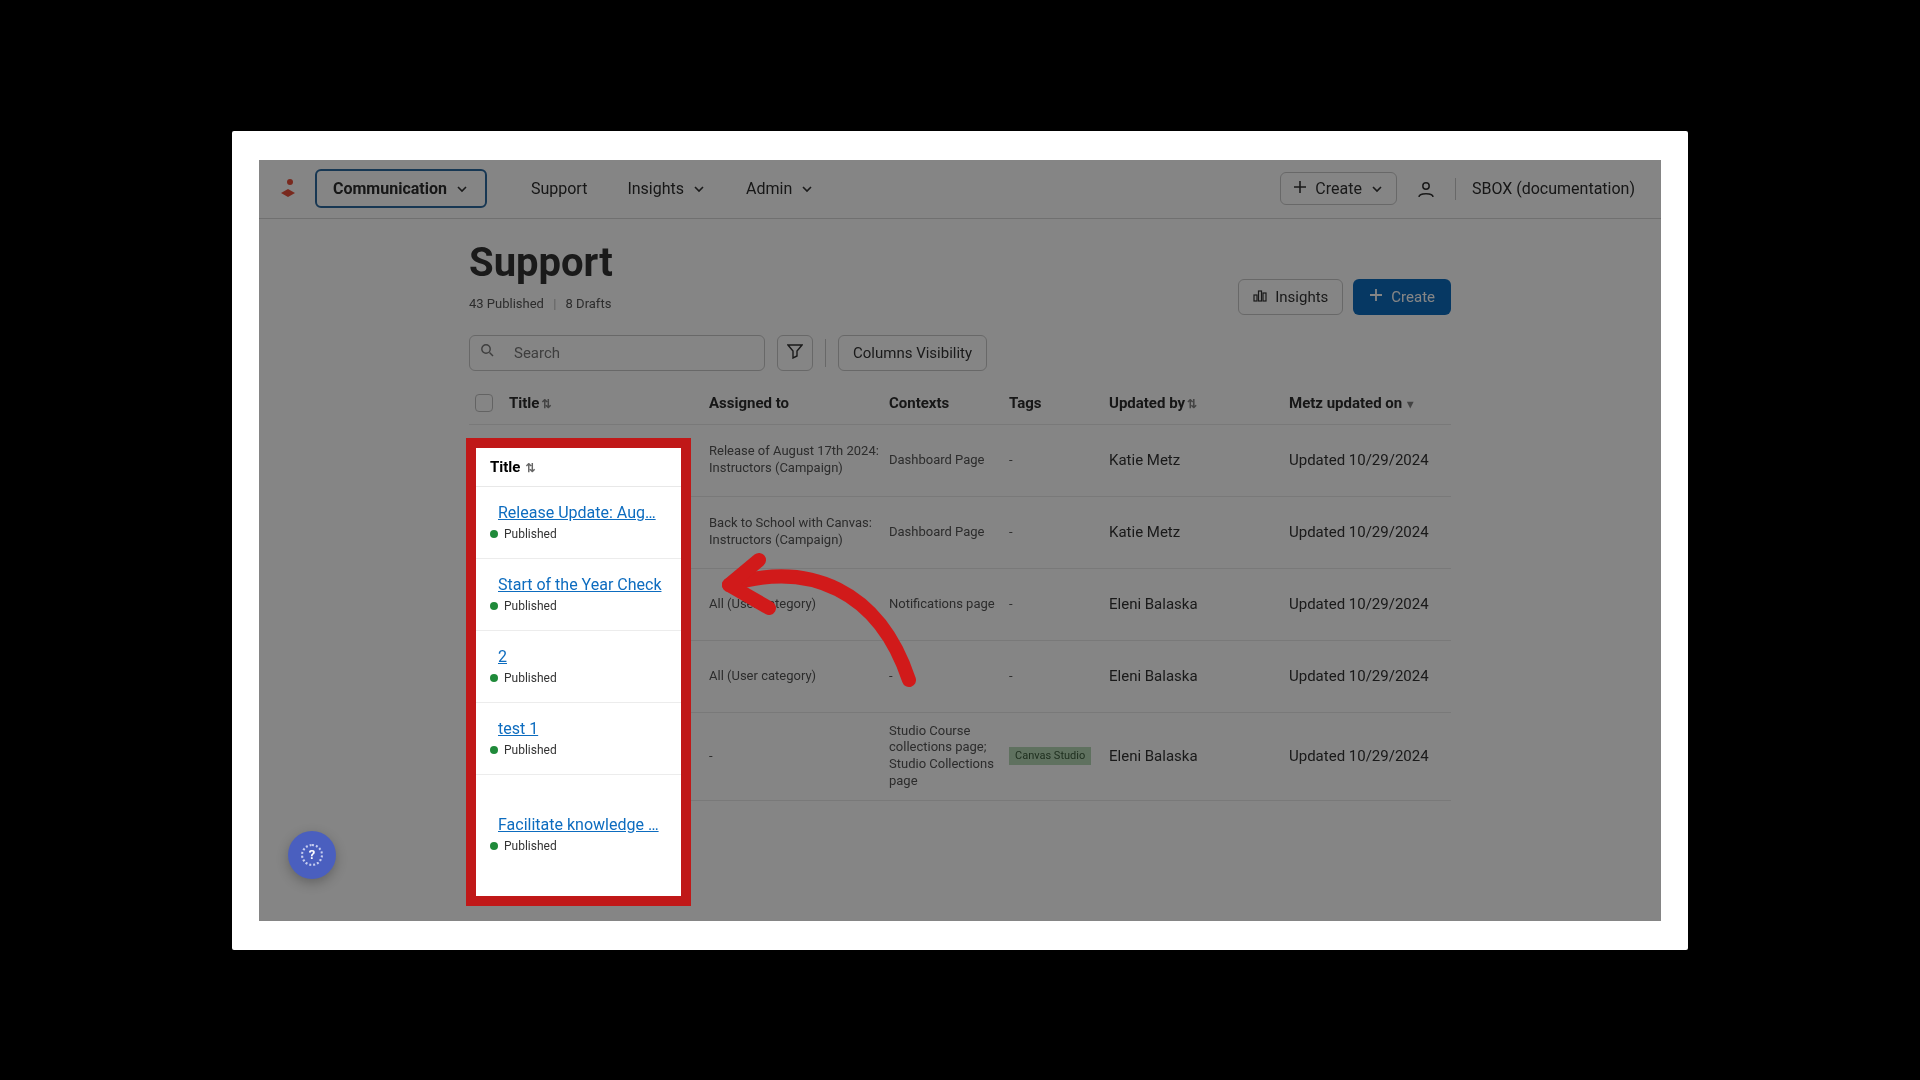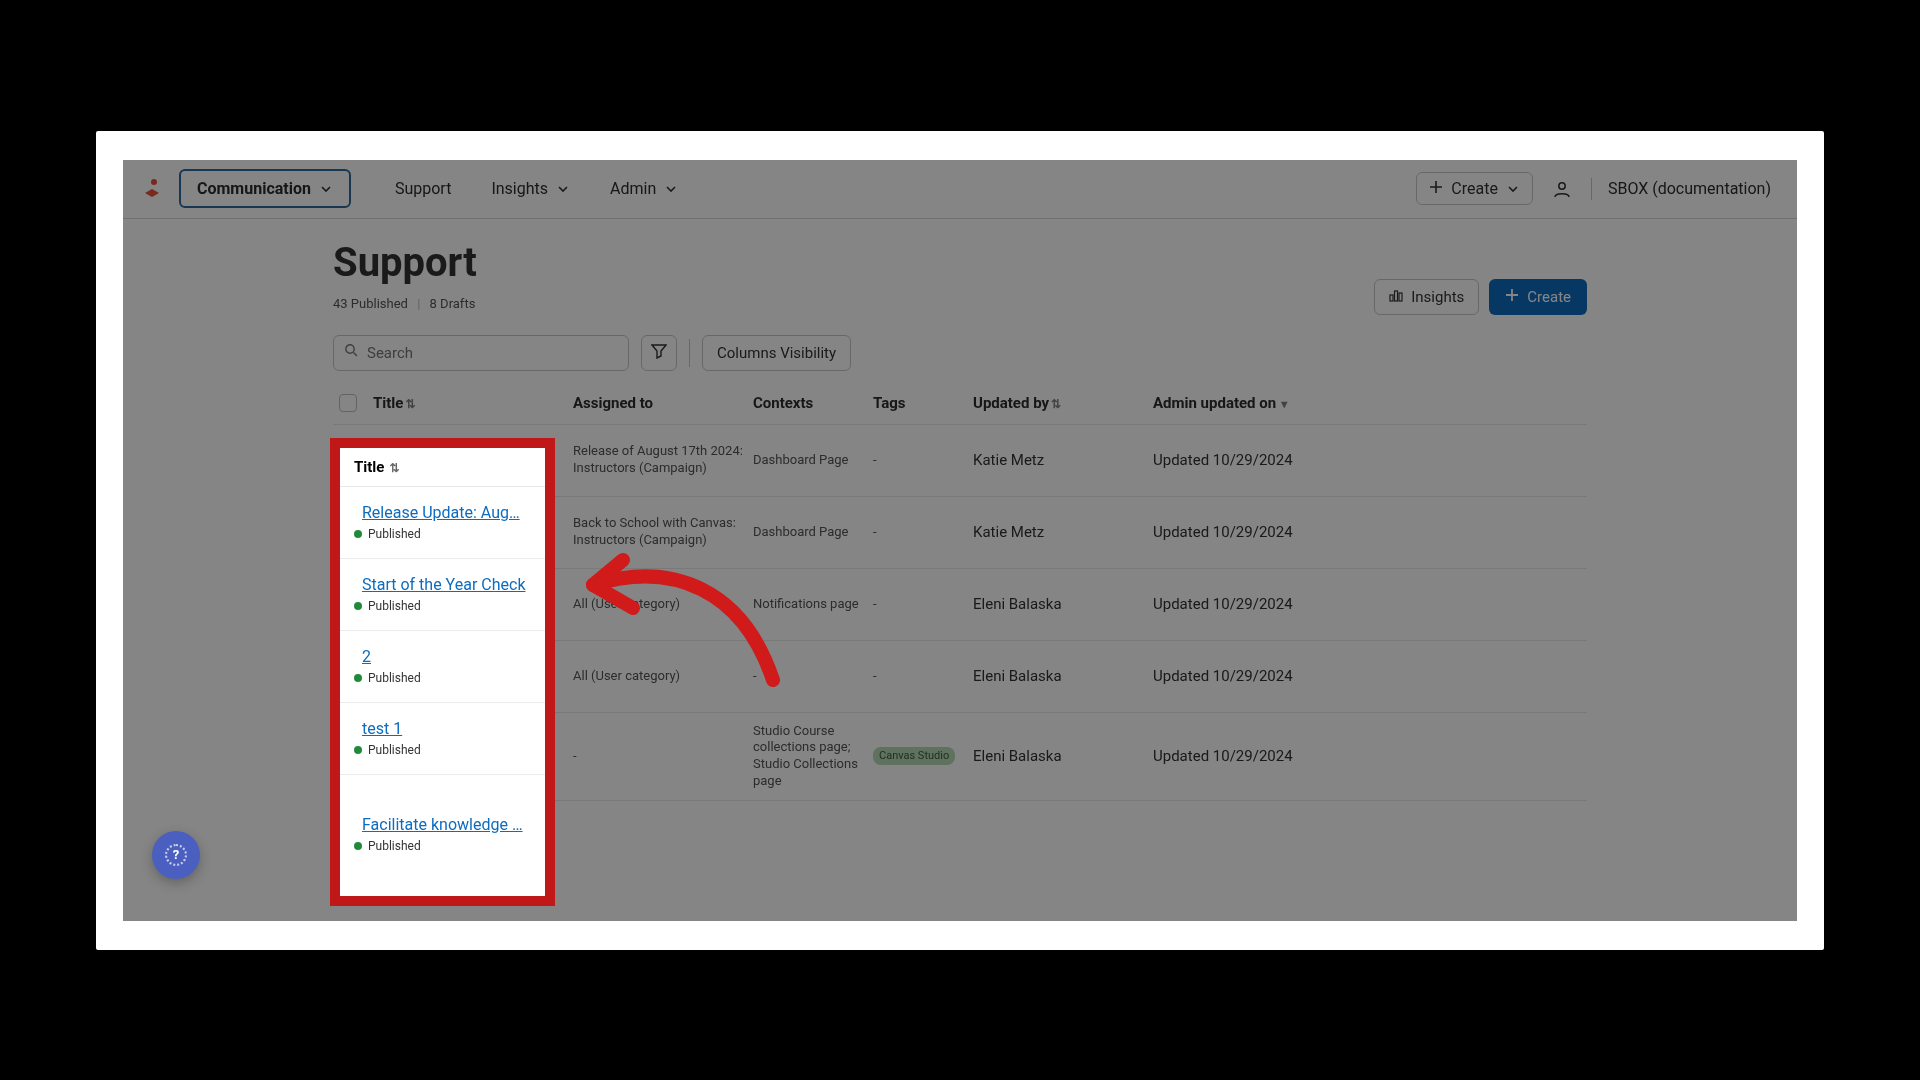--- a/index.html
+++ b/index.html
@@ -3,21 +3,21 @@
 <meta charset="utf-8">
 <style>
   * { box-sizing: border-box; margin: 0; padding: 0; }
   html, body { width: 1920px; height: 1080px; font-family: -apple-system, BlinkMacSystemFont, "Segoe UI", Roboto, Arial, sans-serif; }
   body { background: #000; position: relative; }
 
   .frame {
     position: absolute;
     left: 0; right: 0; top: 0; bottom: 0;
     margin: auto;
-    width: 1728px;
+    width: 1456px;
     height: 819px;
     background: #fff;
     overflow: hidden;
     border-radius: 2px;
   }
   .app-bg {
     position: absolute;
     left: 27px; top: 29px; right: 27px; bottom: 29px;
     background: #fff;
     overflow: hidden;
@@ -116,21 +116,21 @@
     padding: 8px 16px; font-size: 15px;
     display: flex; align-items: center; gap: 8px; cursor: pointer;
   }
 
   .toolbar {
     display: flex; align-items: center; gap: 12px; margin-bottom: 12px;
   }
   .search-box {
     border: 1px solid #c8c8c8; border-radius: 6px;
     height: 36px; width: 296px;
-    display: flex; align-items: center; padding: 0 10px; gap: 8px;
+    display: flex; align-items: center; padding: 0 10px; gap: 19px;
     color: #777; font-size: 15px;
   }
   .icon-btn {
     border: 1px solid #c8c8c8; border-radius: 6px;
     height: 36px; width: 36px;
     display: flex; align-items: center; justify-content: center;
     background: #fff; cursor: pointer;
   }
   .tb-divider { width: 1px; height: 28px; background: #c8c8c8; }
 
@@ -153,21 +153,21 @@
     width: 18px; height: 18px; border: 1.5px solid #bfbfbf; border-radius: 4px; background: #fff;
     margin-left: 6px;
   }
   .sort-ico { font-size: 12px; opacity: .6; margin-left: 2px; }
   .title-link { color: #0d6cbf; text-decoration: underline; cursor: pointer; display: block; max-width: 175px; white-space: nowrap; overflow: hidden; text-overflow: ellipsis; margin-left: 8px;}
   .status-line { font-size: 12px; color: #333; margin-top: 5px; display: flex; align-items: center; gap: 6px;}
   .dot-green { width: 8px; height: 8px; border-radius: 50%; background: #1f8a3a; display: inline-block;}
   .small { font-size: 13px; color: #555; line-height: 1.3;}
   .tag-pill {
     display: inline-block; background: #b7d9b7; color: #3a5a3a;
-    font-size: 11px; padding: 3px 6px; border-radius: 8px;
+    font-size: 11px; padding: 3px 6px; border-radius: 0;
     line-height: 1.1;
   }
 
   
   .hl-box {
     position: absolute;
     border: 10px solid #c01818;
     pointer-events: none;
     z-index: 50;
   }
@@ -337,21 +337,21 @@
       <div class="table">
         <div class="th-row">
           <div class="th-cell">
               <div class="chkbox"></div>
             </div>
           <div class="th-cell"><span>Title</span><span class="sort-ico">⇅</span></div>
           <div class="th-cell">Assigned to</div>
           <div class="th-cell">Contexts</div>
           <div class="th-cell">Tags</div>
           <div class="th-cell"><span>Updated by</span><span class="sort-ico">⇅</span></div>
-          <div class="th-cell"><span>Admin updated on</span><span class="sort-ico"> ▾</span></div>
+          <div class="th-cell"><span>Metz updated on</span><span class="sort-ico"> ▾</span></div>
         </div>
 
         <div id="rows-mount">
             <div class="td-row">
     <div class="td-cell">
                 <div class="chkbox"></div>
               </div>
     <div class="td-cell">
       <span class="title-link">Release Update: Aug…</span>
       <div class="status-line">

